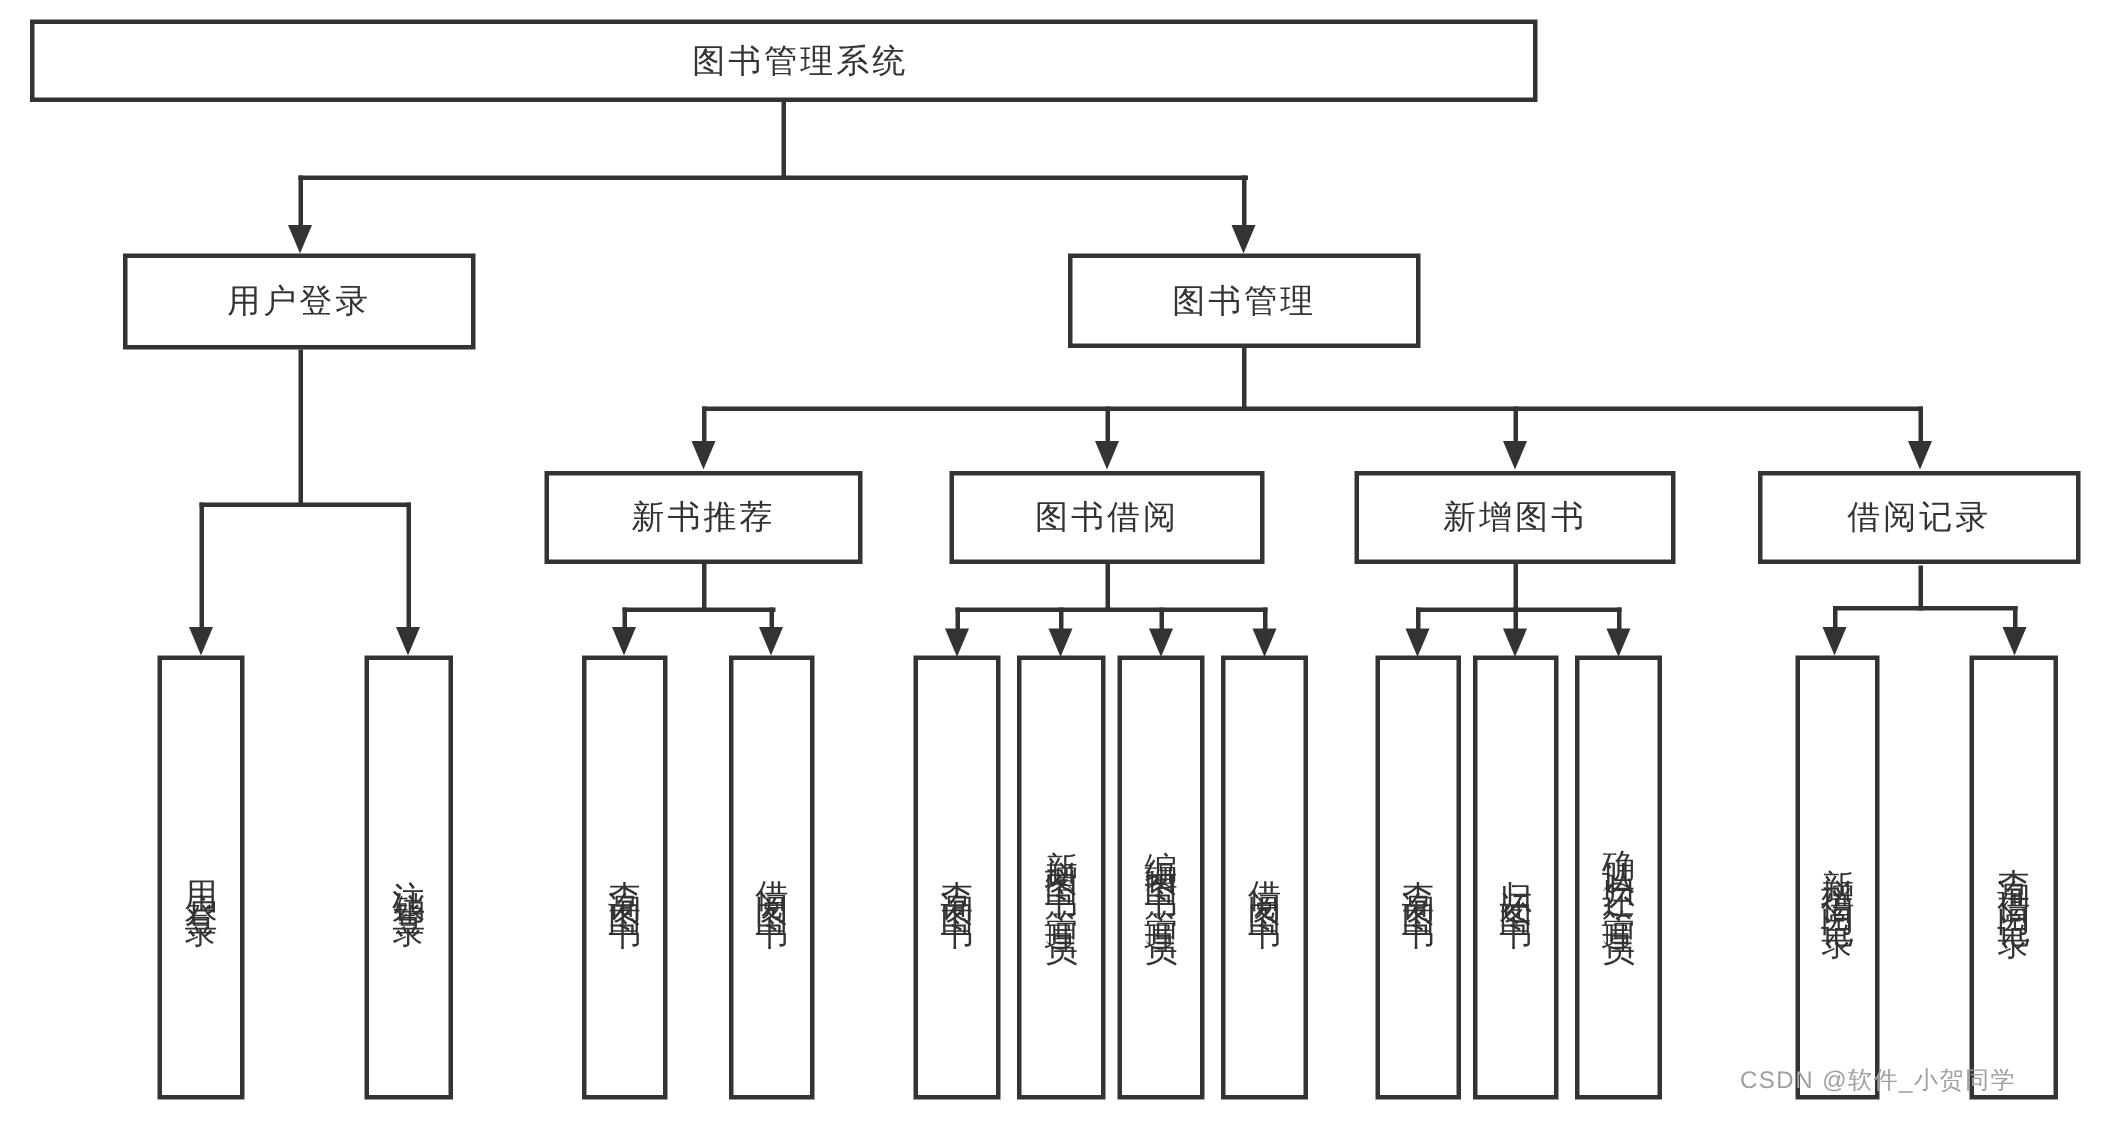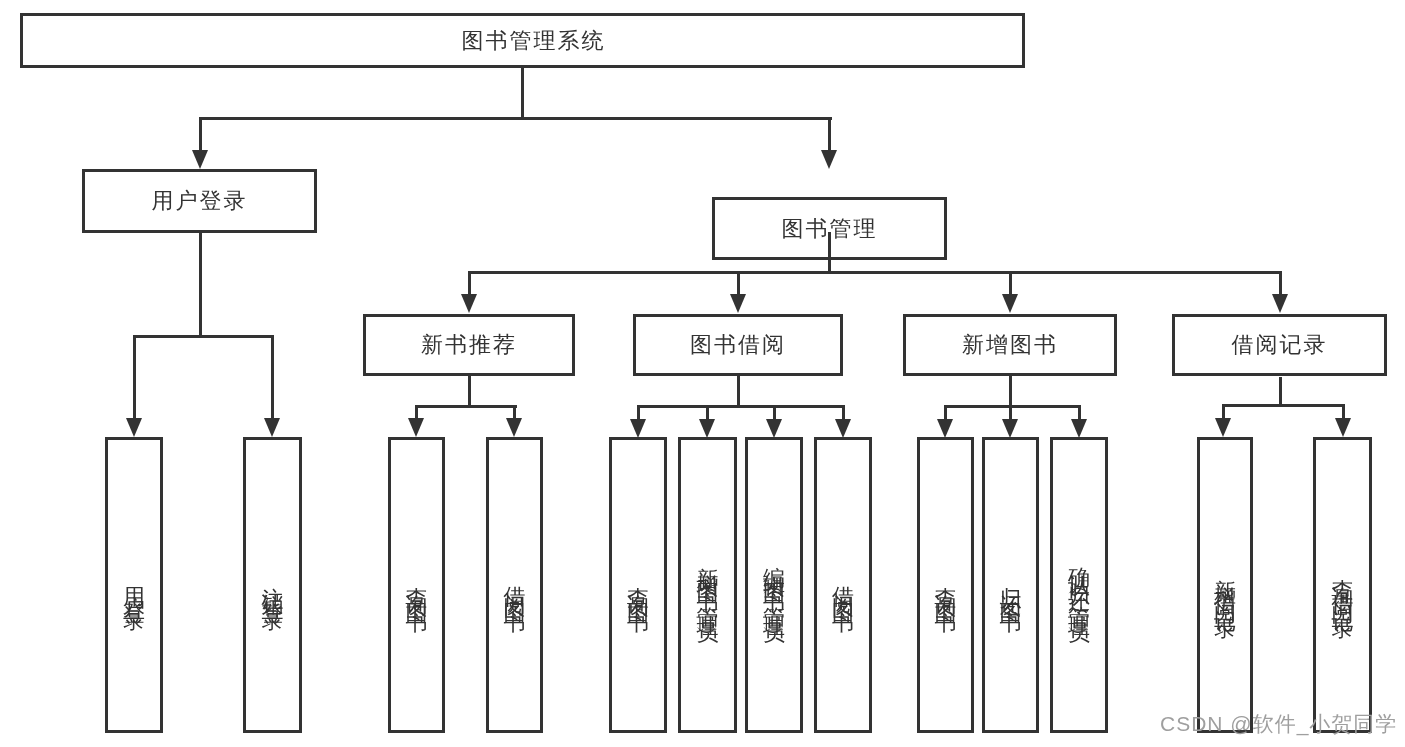--- a/index.html
+++ b/index.html
@@ -18,34 +18,34 @@
     writing-mode:vertical-rl; font-size:22px; letter-spacing:8px; line-height:1;
   }
   .line { position:absolute; background:var(--line); }
   .v { width:3px; } .h { height:3px; }
   .arrow {
     position:absolute; width:0; height:0;
     border-left:8px solid transparent; border-right:8px solid transparent;
     border-top:19px solid var(--line);
   }
   .watermark {
-    position:absolute; left:1160px; top:710px; font-size:21px;
+    position:absolute; left:1160px; top:710px; font-size:16px;
     color:var(--wm); letter-spacing:1px; z-index:5; white-space:nowrap;
   }
 </style>
 </head>
 <body>
 
 <div class="canvas">
 
   <div class="node h-node" style="left:20px;top:13px;width:1005px;height:55px;padding-left:22px;">图书管理系统</div>
 
   <div class="node h-node" style="left:82px;top:169px;width:235px;height:64px;">用户登录</div>
 
-  <div class="node h-node" style="left:712px;top:169px;width:235px;height:63px;margin-top:28px;">图书管理</div>
+  <div class="node h-node" style="left:712px;top:169px;width:235px;height:63px;">图书管理</div>
 
   <div class="node h-node" style="left:633px;top:314px;width:210px;height:62px;">图书借阅</div>
 
   <div class="node h-node" style="left:363px;top:314px;width:212px;height:62px;">新书推荐</div>
 
   <div class="node h-node" style="left:903px;top:314px;width:214px;height:62px;">新增图书</div>
 
   <div class="node h-node" style="left:1172px;top:314px;width:215px;height:62px;">借阅记录</div>
 
   <div class="node v-node" style="left:105px;top:437px;width:58px;height:296px;">用户登录</div>

